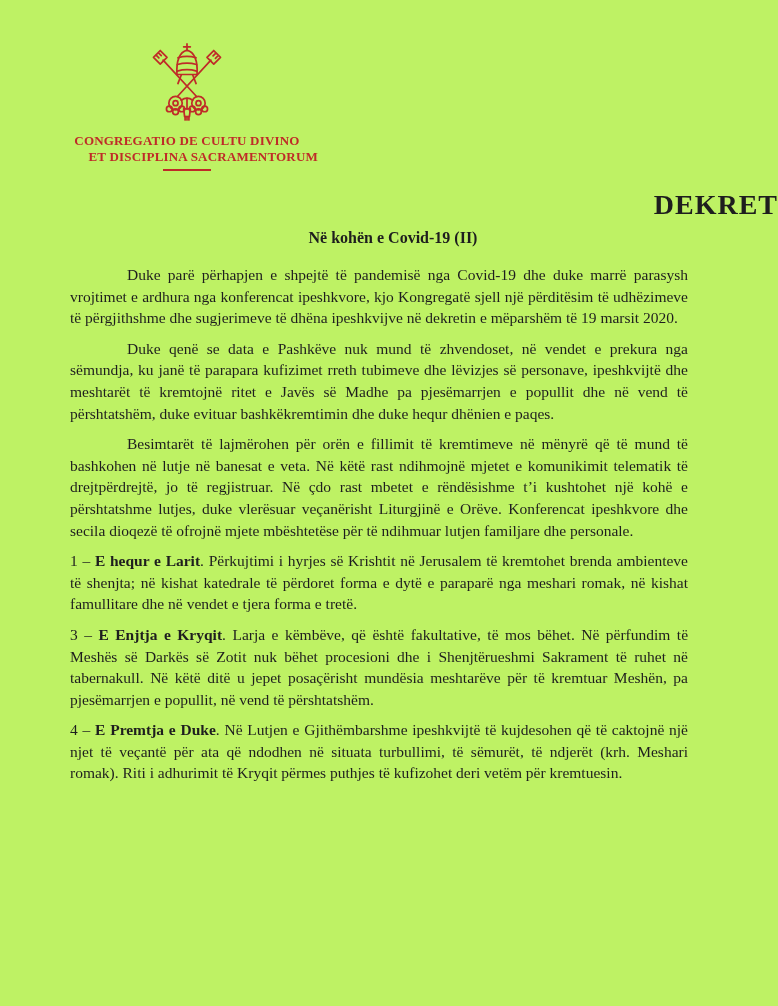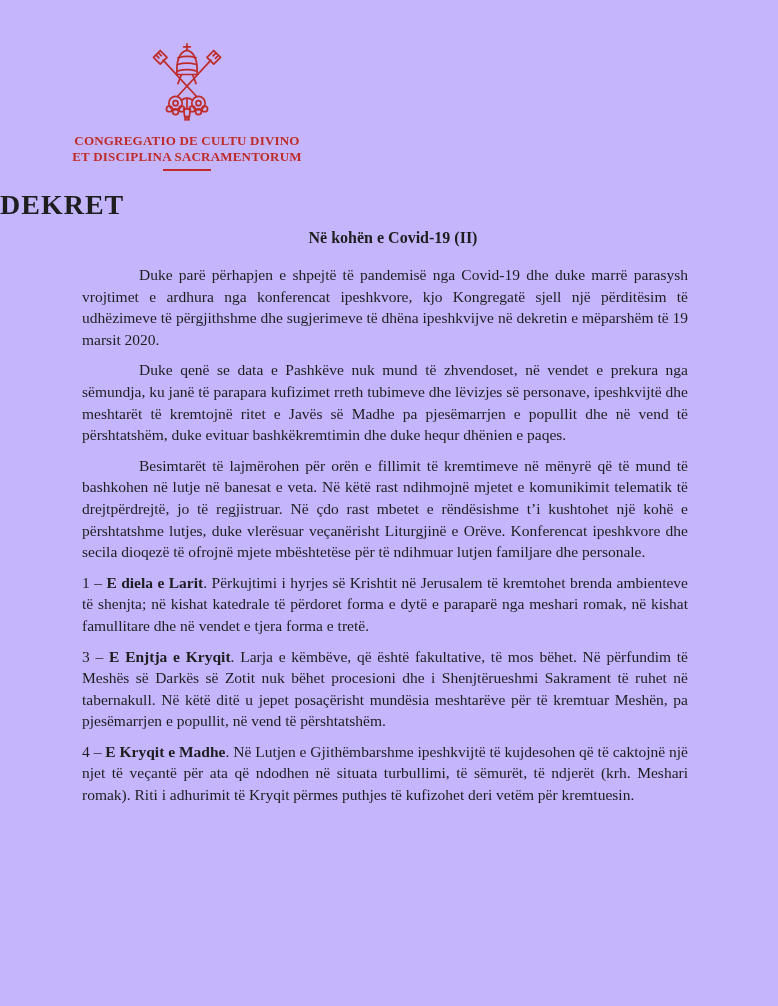--- a/index.html
+++ b/index.html
@@ -1,20 +1,20 @@
 <!DOCTYPE html>
 <html style="--accent: #bf2b28;"><head>
 <meta charset="utf-8">
 <style>
   html,body { margin:0; padding:0; background:#ffffff; }
   .page {
     position:relative;
     width:778px; height:1006px;
     box-sizing:border-box;
-    background:#c4b5fd;
+    background:#bef264;
     font-family:"Liberation Serif","DejaVu Serif",serif;
     color:#1e1e1e;
     padding:42px 90px 0 66px;
     overflow:hidden;
   }
   :root { --accent:#bf2b28; }
 
   
   .letterhead { width:262px; margin-left:-10px; text-align:center; }
   .emblem { display:block; margin:0 auto; color:var(--accent); }
@@ -28,37 +28,37 @@
     white-space:nowrap;
   }
   .rule { width:48px; height:2px; background:var(--accent); margin:4px auto 0; }
 
   
   .prot { margin:24px 0 0 57px; font-size:15.5px; }
 
   
   .title {
     margin:18px -90px 0 -66px;
-    text-align:left;
+    text-align:right;
     font-size:28px;
     font-weight:bold;
     letter-spacing:1px;
   }
   .subtitle {
     margin:8px -90px 0 -66px;
     text-align:center;
     font-size:16px;
     font-weight:bold;
     padding-left:8px;
   }
 
   
   .body { margin-top:17px; }
   .body p {
-    margin:0 0 9px 16px;
+    margin:0 0 9px 4px;
     font-size:15.5px;
     line-height:21.6px;
     text-align:justify;
   }
   .body p.para { text-indent:57px; }
   .body p.item { text-indent:0; }
   .body b { font-weight:bold; }
 </style>
 </head>
 <body>
@@ -98,34 +98,34 @@
       <circle cx="55.5" cy="70" r="3"></circle>
       <circle cx="62" cy="73" r="3"></circle>
       <circle cx="68.5" cy="70" r="3"></circle>
 
       <path d="M44 61 Q50 56.5 56 61"></path>
       <path d="M50 59 v11"></path>
       <path d="M46.5 70 h7 l-1 8 h-5 z"></path>
       <path d="M48 78 v3.5 M50 78 v3.5 M52 78 v3.5"></path>
     </svg>
     <div class="org-name">CONGREGATIO DE CULTU DIVINO</div>
-    <div class="org-name" style="margin-top:0;">ET DISCIPLINA SACRAMENTORUM</div>
+    <div class="org-name" style="margin-top:0;text-align:right;">ET DISCIPLINA SACRAMENTORUM</div>
     <div class="rule"></div>
   </div>
 
 
   <div class="title">DEKRET</div>
   <div class="subtitle">Në kohën e Covid-19 (II)</div>
 
   <div class="body">
     <p class="para">Duke parë përhapjen e shpejtë të pandemisë nga Covid-19 dhe duke marrë parasysh vrojtimet e ardhura nga konferencat ipeshkvore, kjo Kongregatë sjell një përditësim të udhëzimeve të përgjithshme dhe sugjerimeve të dhëna ipeshkvijve në dekretin e mëparshëm të 19 marsit 2020.</p>
     <p class="para">Duke qenë se data e Pashkëve nuk mund të zhvendoset, në vendet e prekura nga sëmundja, ku janë të parapara kufizimet rreth tubimeve dhe lëvizjes së personave, ipeshkvijtë dhe meshtarët të kremtojnë ritet e Javës së Madhe pa pjesëmarrjen e popullit dhe në vend të përshtatshëm, duke evituar bashkëkremtimin dhe duke hequr dhënien e paqes.</p>
     <p class="para">Besimtarët të lajmërohen për orën e fillimit të kremtimeve në mënyrë që të mund të bashkohen në lutje në banesat e veta. Në këtë rast ndihmojnë mjetet e komunikimit telematik të drejtpërdrejtë, jo të regjistruar. Në çdo rast mbetet e rëndësishme t’i kushtohet një kohë e përshtatshme lutjes, duke vlerësuar veçanërisht Liturgjinë e Orëve. Konferencat ipeshkvore dhe secila dioqezë të ofrojnë mjete mbështetëse për të ndihmuar lutjen familjare dhe personale.</p>
 
-    <p class="item"><span>1 – </span><b>E diela e Larit</b><span>. Përkujtimi i hyrjes së Krishtit në Jerusalem të kremtohet brenda ambienteve të shenjta; në kishat katedrale të përdoret forma e dytë e paraparë nga meshari romak, në kishat famullitare dhe në vendet e tjera forma e tretë.</span></p>
+    <p class="item"><span>1 – </span><b>E hequr e Larit</b><span>. Përkujtimi i hyrjes së Krishtit në Jerusalem të kremtohet brenda ambienteve të shenjta; në kishat katedrale të përdoret forma e dytë e paraparë nga meshari romak, në kishat famullitare dhe në vendet e tjera forma e tretë.</span></p>
 
 
     <p class="item"><span>3 – </span><b>E Enjtja e Kryqit</b><span>. Larja e këmbëve, që është fakultative, të mos bëhet. Në përfundim të Meshës së Darkës së Zotit nuk bëhet procesioni dhe i Shenjtërueshmi Sakrament të ruhet në tabernakull. Në këtë ditë u jepet posaçërisht mundësia meshtarëve për të kremtuar Meshën, pa pjesëmarrjen e popullit, në vend të përshtatshëm.</span></p>
 
-    <p class="item"><span>4 – </span><b>E Kryqit e Madhe</b><span>. Në Lutjen e Gjithëmbarshme ipeshkvijtë të kujdesohen që të caktojnë një njet të veçantë për ata që ndodhen në situata turbullimi, të sëmurët, të ndjerët (krh. Meshari romak). Riti i adhurimit të Kryqit përmes puthjes të kufizohet deri vetëm për kremtuesin.</span></p>
+    <p class="item"><span>4 – </span><b>E Premtja e Duke</b><span>. Në Lutjen e Gjithëmbarshme ipeshkvijtë të kujdesohen që të caktojnë një njet të veçantë për ata që ndodhen në situata turbullimi, të sëmurët, të ndjerët (krh. Meshari romak). Riti i adhurimit të Kryqit përmes puthjes të kufizohet deri vetëm për kremtuesin.</span></p>
   </div>
 
 </div>
 
 </body></html>

